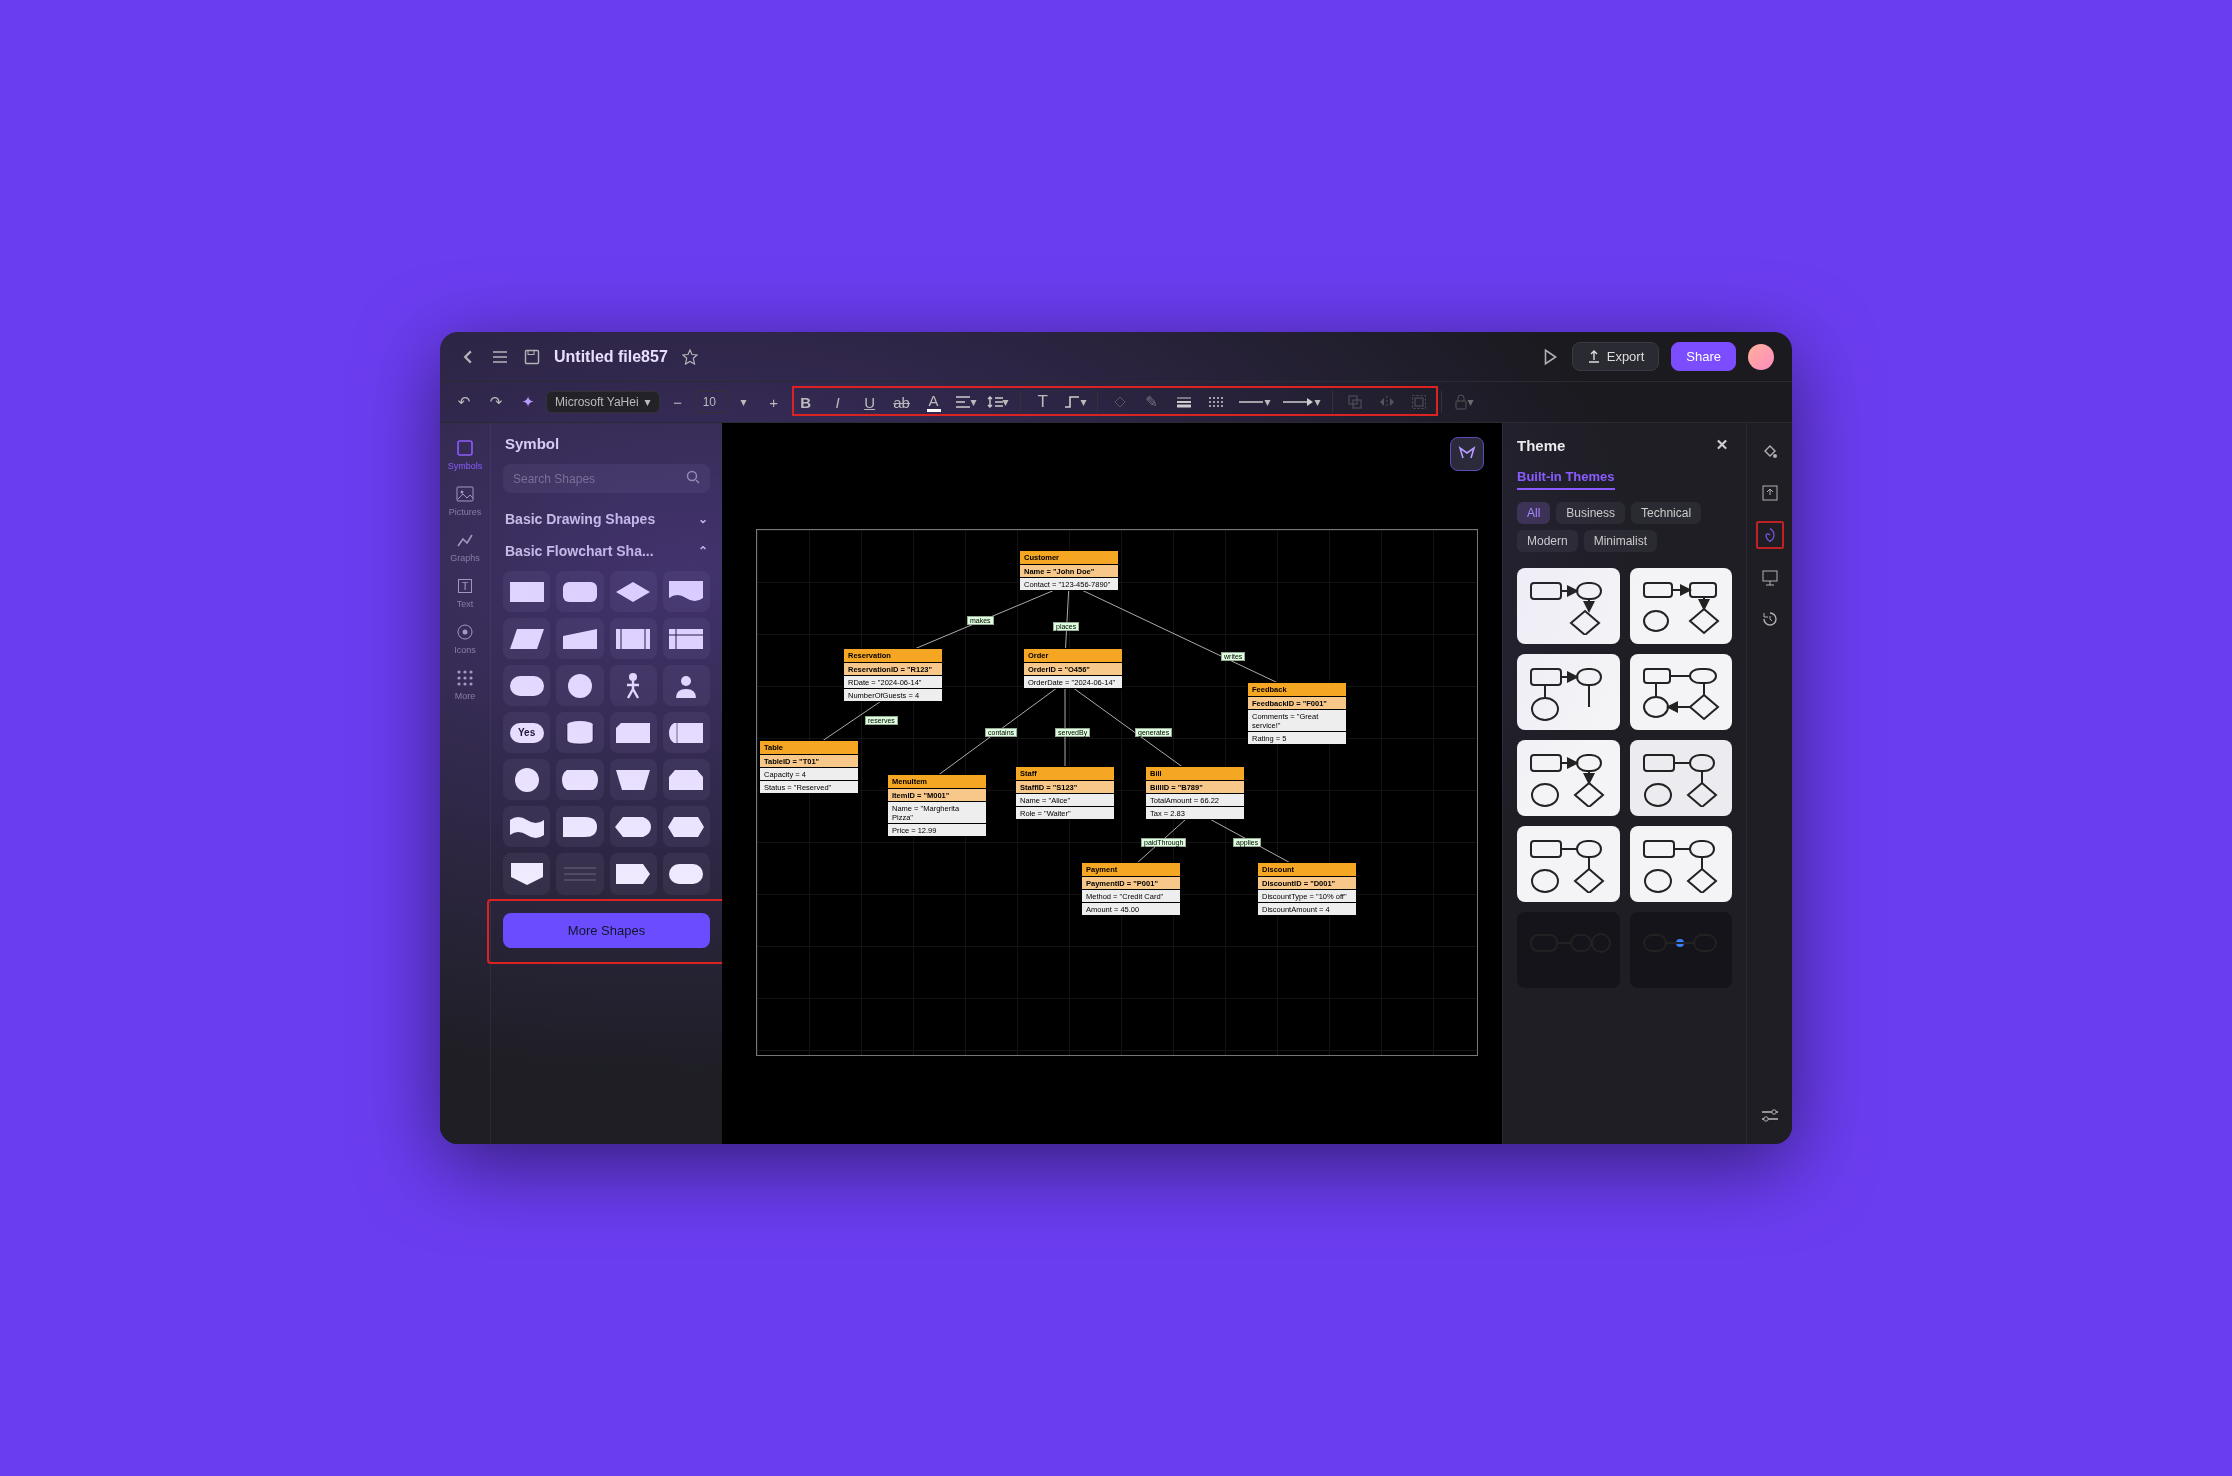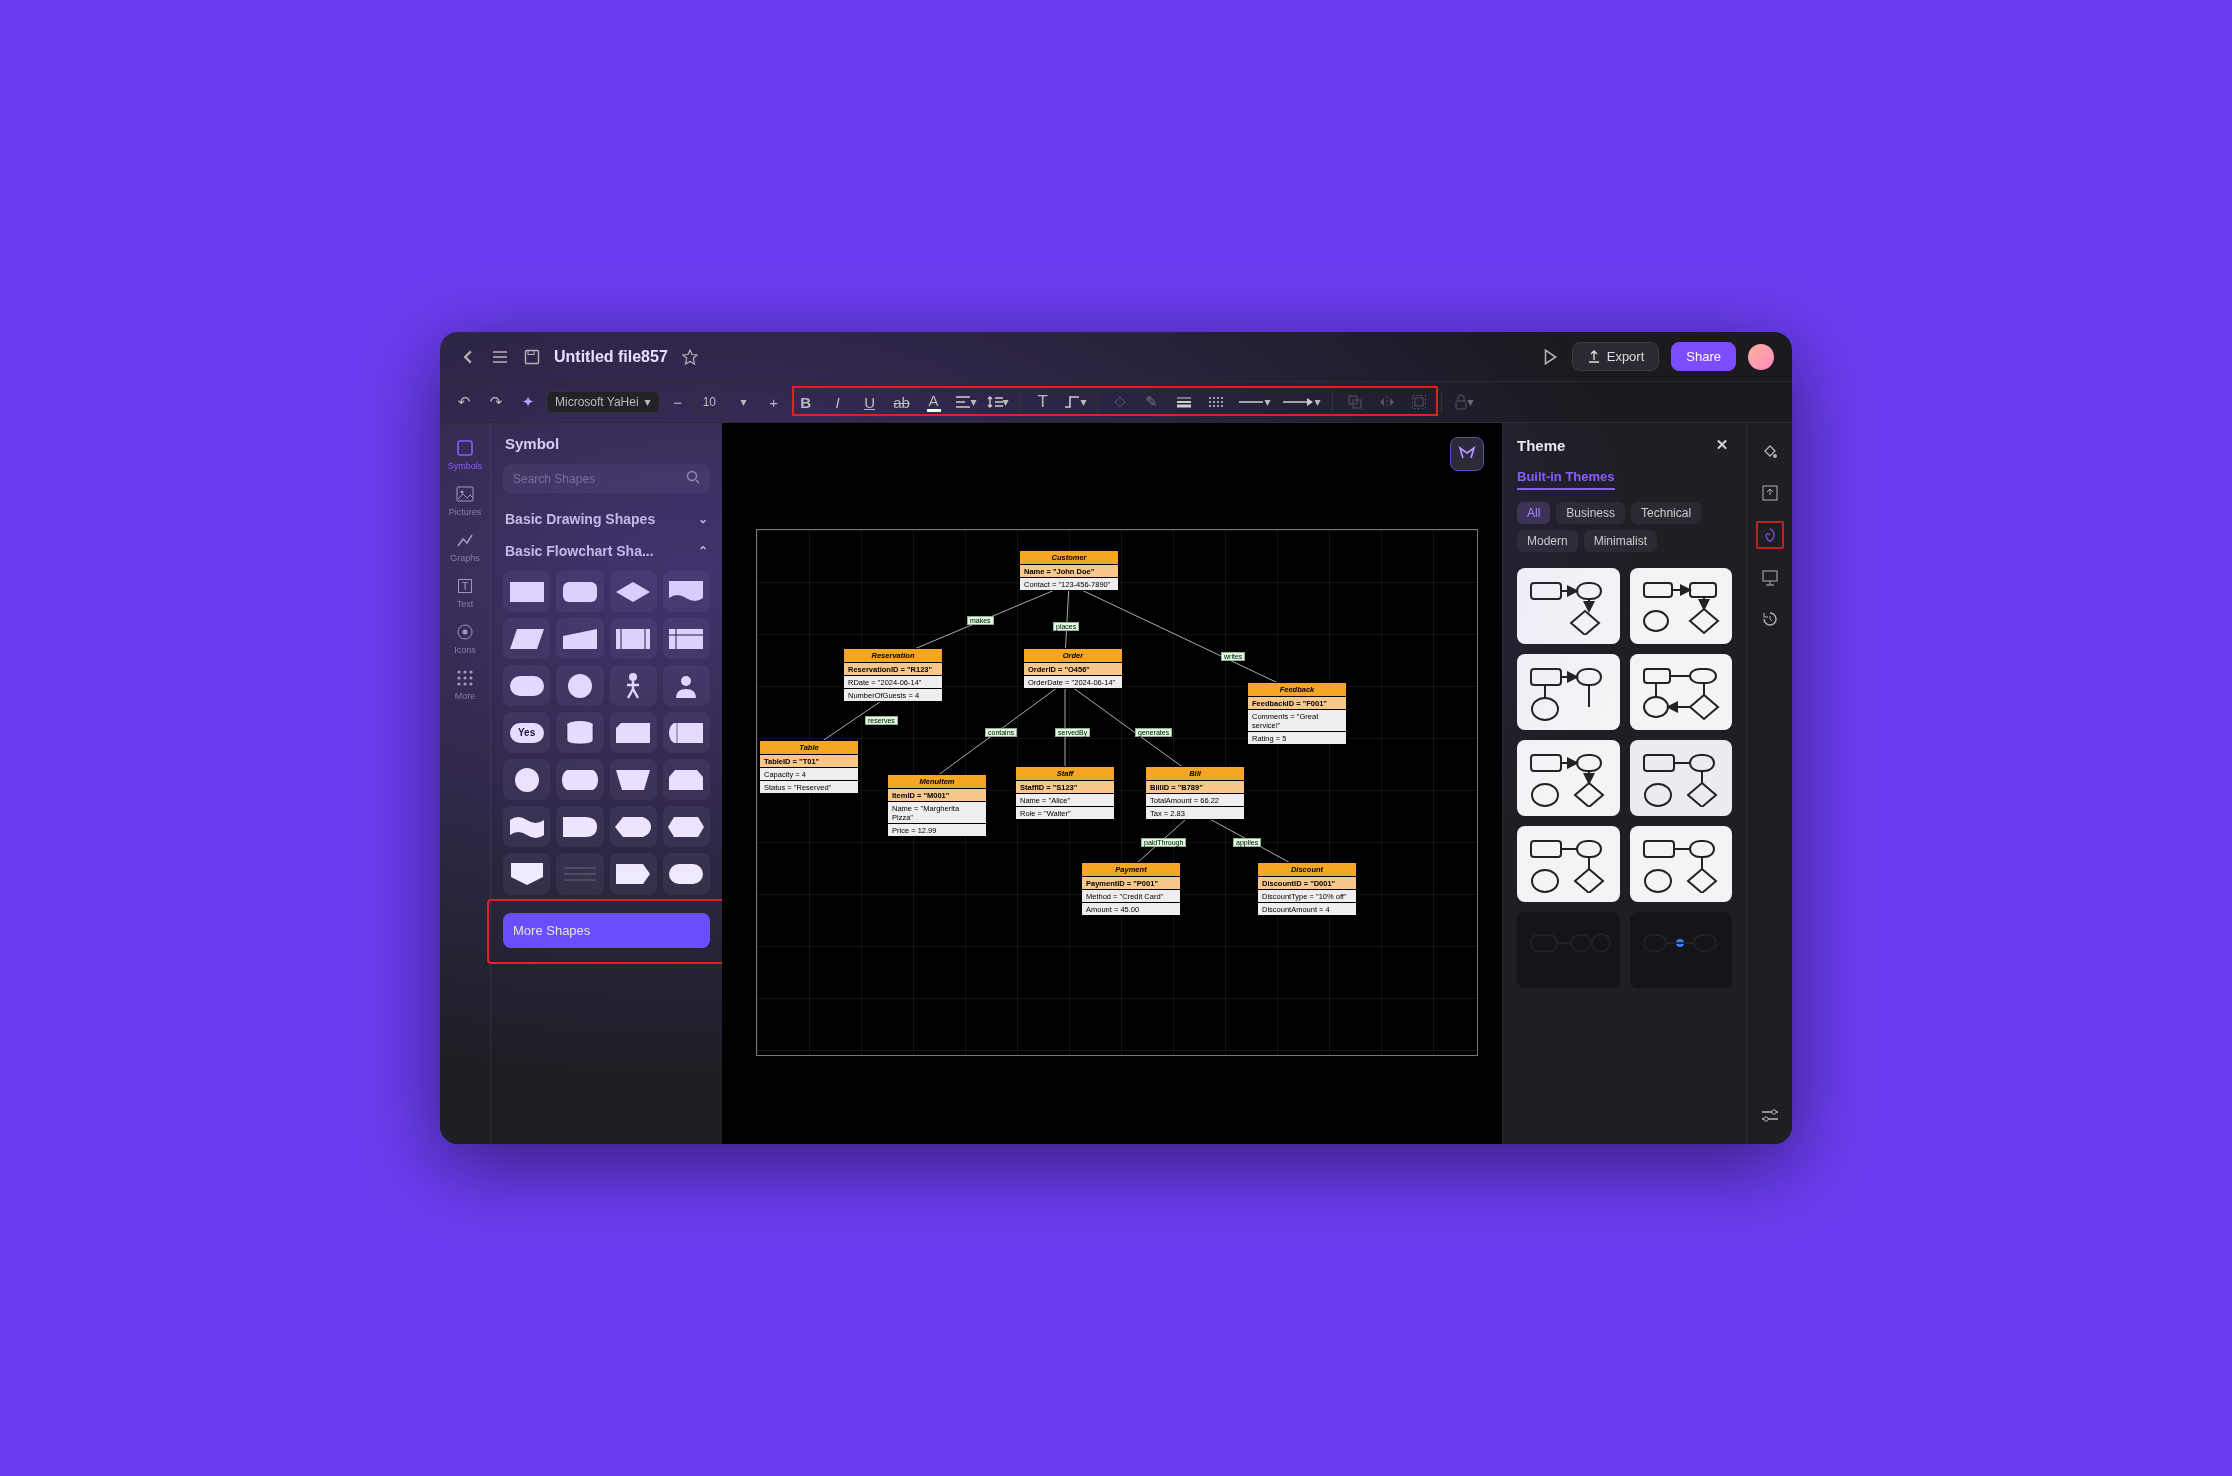--- a/index.html
+++ b/index.html
@@ -33,30 +33,30 @@
 .rail-item .ric { width:22px; height:22px; display:flex; align-items:center; justify-content:center; }
 
 .symbol-panel { width:232px; background:#1e1e24; display:flex; flex-direction:column; border-left:1px solid #2a2a32; }
 .symbol-panel h3 { color:#eee; font-size:15px; padding:12px 14px 8px; }
 .search { margin:4px 12px 10px; background:#2a2a32; border-radius:8px; display:flex; align-items:center; padding:6px 10px; color:#888; font-size:12px; }
 .search input { flex:1; background:transparent; border:none; outline:none; color:#ddd; font-size:12px; }
 .cat { display:flex; align-items:center; justify-content:space-between; padding:8px 14px; color:#ddd; font-size:14px; font-weight:700; cursor:pointer; }
 .shapes-grid { display:grid; grid-template-columns:repeat(4, 1fr); gap:6px; padding:4px 12px 8px; overflow:auto; }
 .shape-cell { aspect-ratio:1.15; background:#2a2a32; border-radius:8px; display:flex; align-items:center; justify-content:center; cursor:pointer; }
 .sw { width:34px; height:20px; background:#fff; }
-.more-btn { margin:10px 12px 12px; background:#6b4dff; color:#e5e5e5; padding:10px; border-radius:8px; font-size:13px; cursor:pointer; }
+.more-btn { margin:10px 12px 12px; background:#6b4dff; color:#0f172a; text-align:center; padding:10px; border-radius:8px; font-size:13px; cursor:pointer; }
 .more-wrap { position:relative; }
 .red-box { border:2px solid #d22; position:absolute; inset:-4px; border-radius:4px; pointer-events:none; }
 
 
 .canvas-wrap { flex:1; position:relative; background:#000; }
 .ai-badge { position:absolute; right:18px; top:14px; background:#2a2a3a; border:1px solid #5a4dbb; border-radius:8px; padding:6px; width:34px; height:34px; display:flex; align-items:center; justify-content:center; cursor:pointer; }
 .canvas { position:absolute; left:34px; top:106px; right:24px; bottom:88px; border:1px solid #777; background-image:linear-gradient(#2228 1px, transparent 1px), linear-gradient(90deg, #2228 1px, transparent 1px); background-size:52px 52px; }
 .ent { position:absolute; font-size:7.5px; color:#000; }
-.ent .hdr { background:#f5a623; text-align:center; font-weight:700; padding:2px 4px; border:1px solid #000;font-style:italic; }
+.ent .hdr { background:#f5a623; font-weight:700; padding:2px 4px; border:1px solid #000; }
 .ent .pk { background:#f7c88a; padding:1.5px 4px; border:1px solid #000; border-top:none; font-weight:700; }
 .ent .row { background:#eee; padding:1.5px 4px; border:1px solid #000; border-top:none; }
 .edge-lab { position:absolute; background:#dfd; font-size:7px; padding:0 2px; border:1px solid #9a9; }
 svg.edges { position:absolute; inset:0; width:100%; height:100%; pointer-events:none; }
 svg.edges line { stroke:#aaa; stroke-width:1; }
 
 
 .theme-panel { width:244px; background:#1e1e24; display:flex; flex-direction:column; border-left:1px solid #2a2a32; }
 .theme-head { display:flex; justify-content:space-between; align-items:center; padding:12px 14px; color:#eee; font-weight:700; font-size:15px; }
 .tabs { padding:0 14px 4px; }

